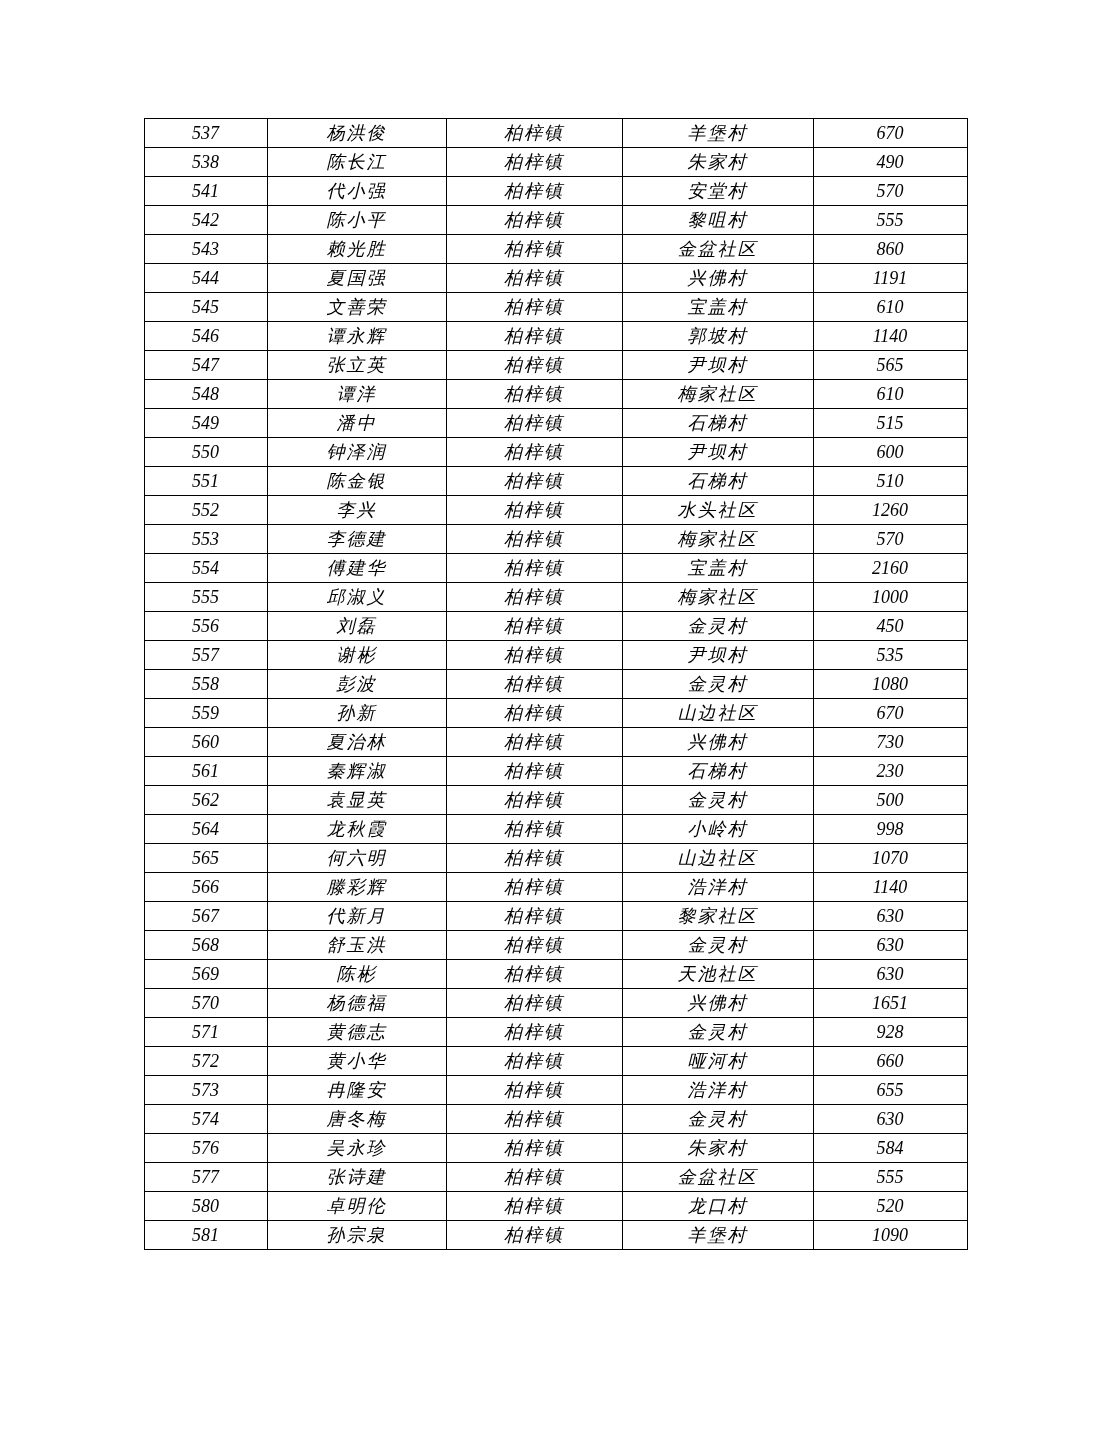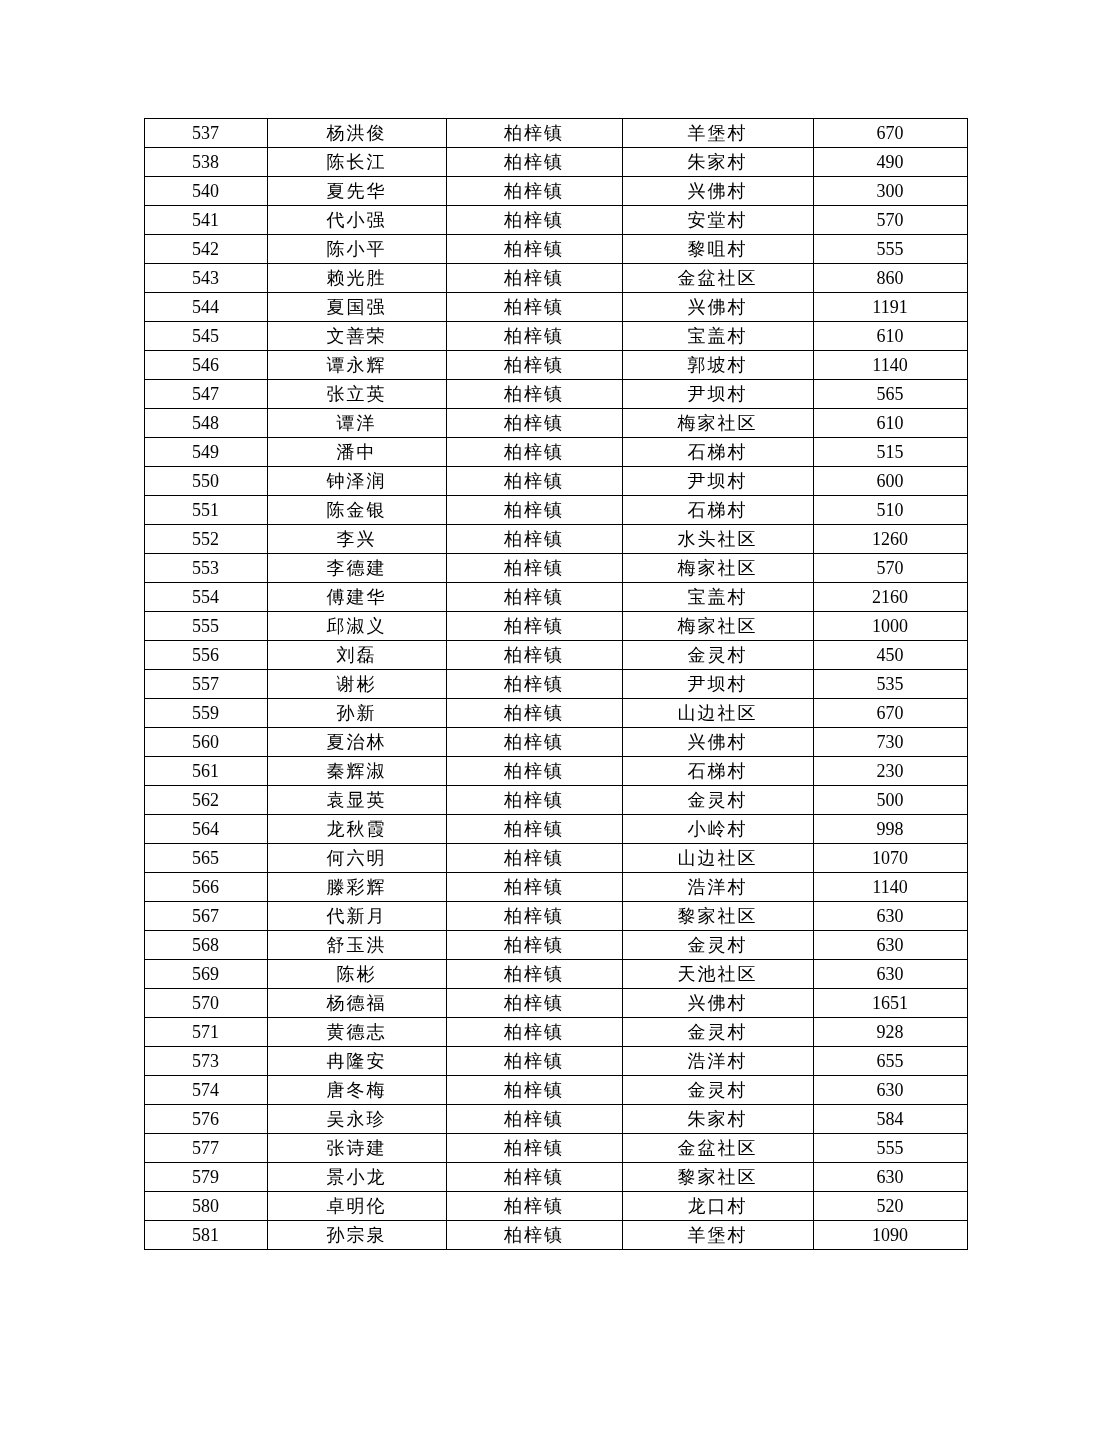--- a/index.html
+++ b/index.html
@@ -21,20 +21,21 @@
     padding: 118px 0 0 0;
   }
   .table-wrap {
     margin: 0 auto;
     width: 818px;
   }
   table.data-table {
     border-collapse: collapse;
     width: 818px;
     table-layout: fixed;
+    font-style: italic;
   }
   table.data-table td {
     border: 1px solid #000000;
     height: 28px;
     line-height: 28px;
     padding: 0;
     text-align: center;
     vertical-align: middle;
     font-size: 18px;
     white-space: nowrap;
@@ -61,27 +62,20 @@
             <td class="col-amount">670</td>
           </tr>
           <tr>
             <td class="col-index">538</td>
             <td class="col-name">陈长江</td>
             <td class="col-town">柏梓镇</td>
             <td class="col-village">朱家村</td>
             <td class="col-amount">490</td>
           </tr>
           <tr>
-            <td class="col-index">540</td>
-            <td class="col-name">夏先华</td>
-            <td class="col-town">柏梓镇</td>
-            <td class="col-village">兴佛村</td>
-            <td class="col-amount">300</td>
-          </tr>
-          <tr>
             <td class="col-index">541</td>
             <td class="col-name">代小强</td>
             <td class="col-town">柏梓镇</td>
             <td class="col-village">安堂村</td>
             <td class="col-amount">570</td>
           </tr>
           <tr>
             <td class="col-index">542</td>
             <td class="col-name">陈小平</td>
             <td class="col-town">柏梓镇</td>
@@ -187,20 +181,27 @@
             <td class="col-amount">450</td>
           </tr>
           <tr>
             <td class="col-index">557</td>
             <td class="col-name">谢彬</td>
             <td class="col-town">柏梓镇</td>
             <td class="col-village">尹坝村</td>
             <td class="col-amount">535</td>
           </tr>
           <tr>
+            <td class="col-index">558</td>
+            <td class="col-name">彭波</td>
+            <td class="col-town">柏梓镇</td>
+            <td class="col-village">金灵村</td>
+            <td class="col-amount">1080</td>
+          </tr>
+          <tr>
             <td class="col-index">559</td>
             <td class="col-name">孙新</td>
             <td class="col-town">柏梓镇</td>
             <td class="col-village">山边社区</td>
             <td class="col-amount">670</td>
           </tr>
           <tr>
             <td class="col-index">560</td>
             <td class="col-name">夏治林</td>
             <td class="col-town">柏梓镇</td>
@@ -271,20 +272,27 @@
             <td class="col-amount">1651</td>
           </tr>
           <tr>
             <td class="col-index">571</td>
             <td class="col-name">黄德志</td>
             <td class="col-town">柏梓镇</td>
             <td class="col-village">金灵村</td>
             <td class="col-amount">928</td>
           </tr>
           <tr>
+            <td class="col-index">572</td>
+            <td class="col-name">黄小华</td>
+            <td class="col-town">柏梓镇</td>
+            <td class="col-village">哑河村</td>
+            <td class="col-amount">660</td>
+          </tr>
+          <tr>
             <td class="col-index">573</td>
             <td class="col-name">冉隆安</td>
             <td class="col-town">柏梓镇</td>
             <td class="col-village">浩洋村</td>
             <td class="col-amount">655</td>
           </tr>
           <tr>
             <td class="col-index">574</td>
             <td class="col-name">唐冬梅</td>
             <td class="col-town">柏梓镇</td>
@@ -297,27 +305,20 @@
             <td class="col-town">柏梓镇</td>
             <td class="col-village">朱家村</td>
             <td class="col-amount">584</td>
           </tr>
           <tr>
             <td class="col-index">577</td>
             <td class="col-name">张诗建</td>
             <td class="col-town">柏梓镇</td>
             <td class="col-village">金盆社区</td>
             <td class="col-amount">555</td>
-          </tr>
-          <tr>
-            <td class="col-index">579</td>
-            <td class="col-name">景小龙</td>
-            <td class="col-town">柏梓镇</td>
-            <td class="col-village">黎家社区</td>
-            <td class="col-amount">630</td>
           </tr>
           <tr>
             <td class="col-index">580</td>
             <td class="col-name">卓明伦</td>
             <td class="col-town">柏梓镇</td>
             <td class="col-village">龙口村</td>
             <td class="col-amount">520</td>
           </tr>
           <tr>
             <td class="col-index">581</td>

